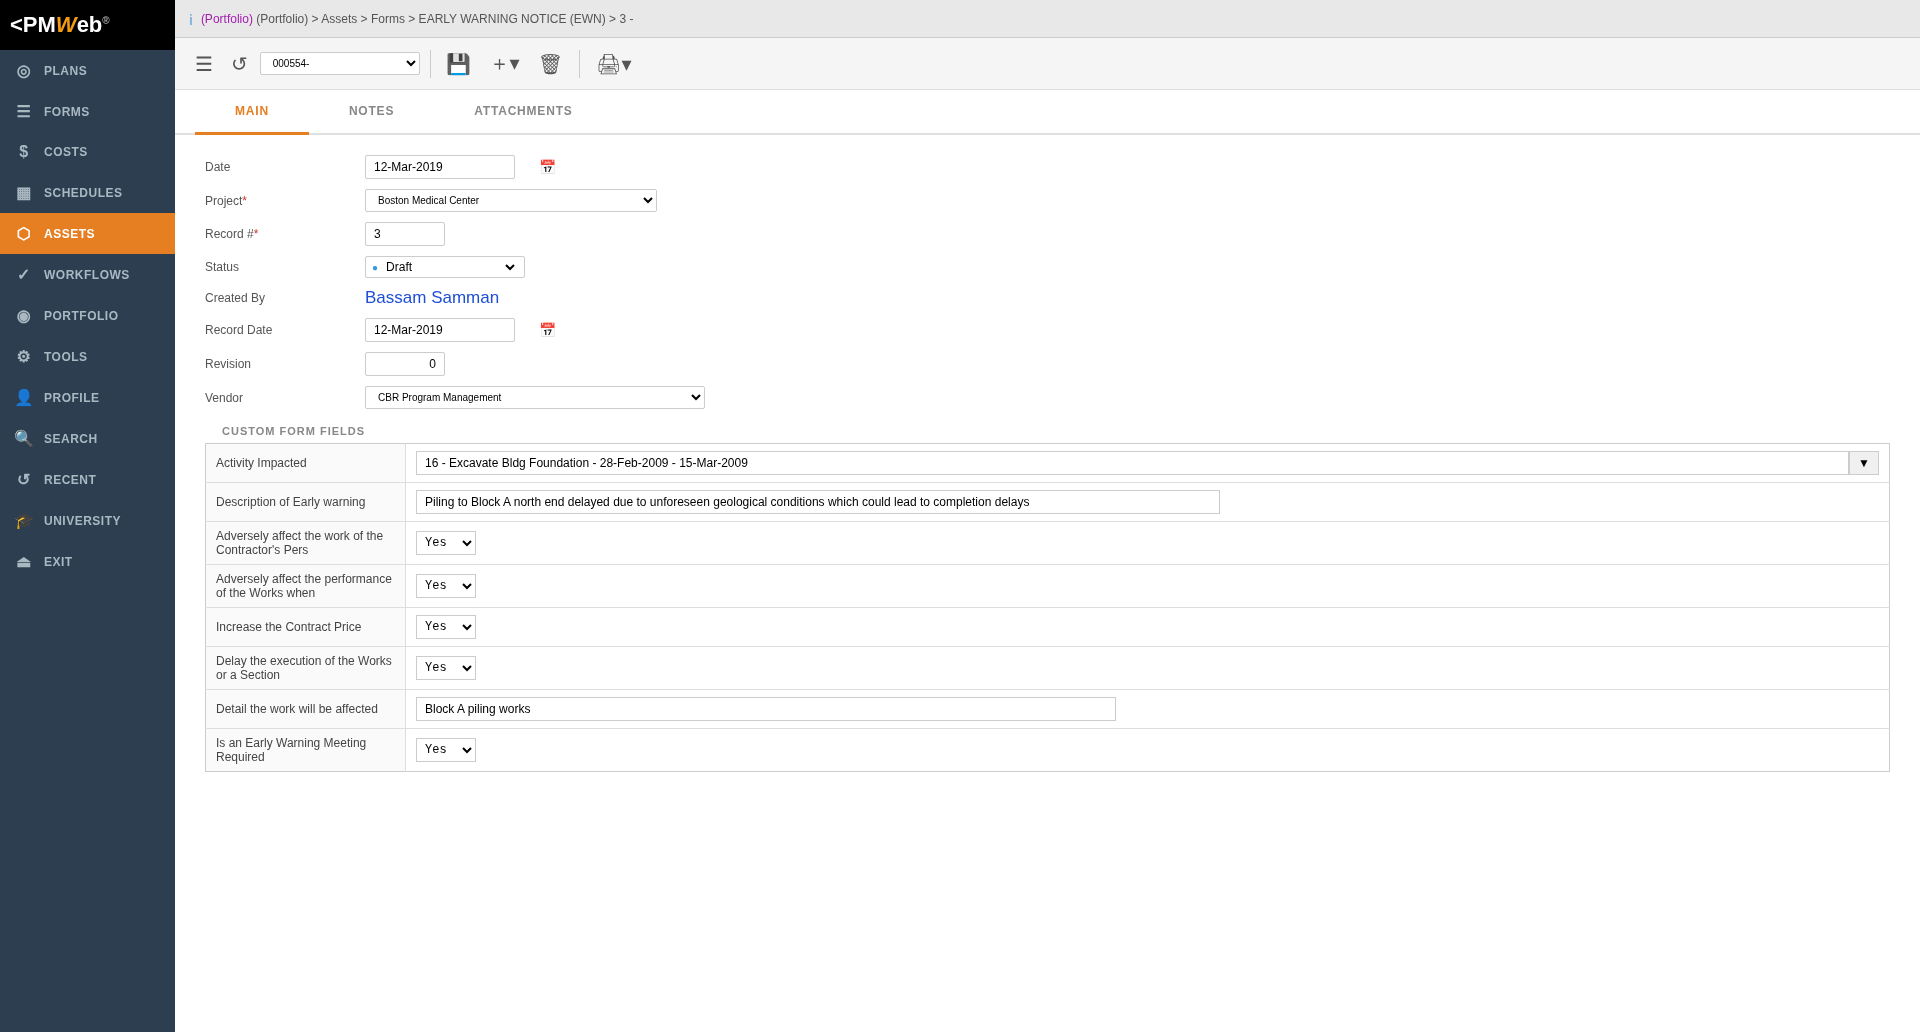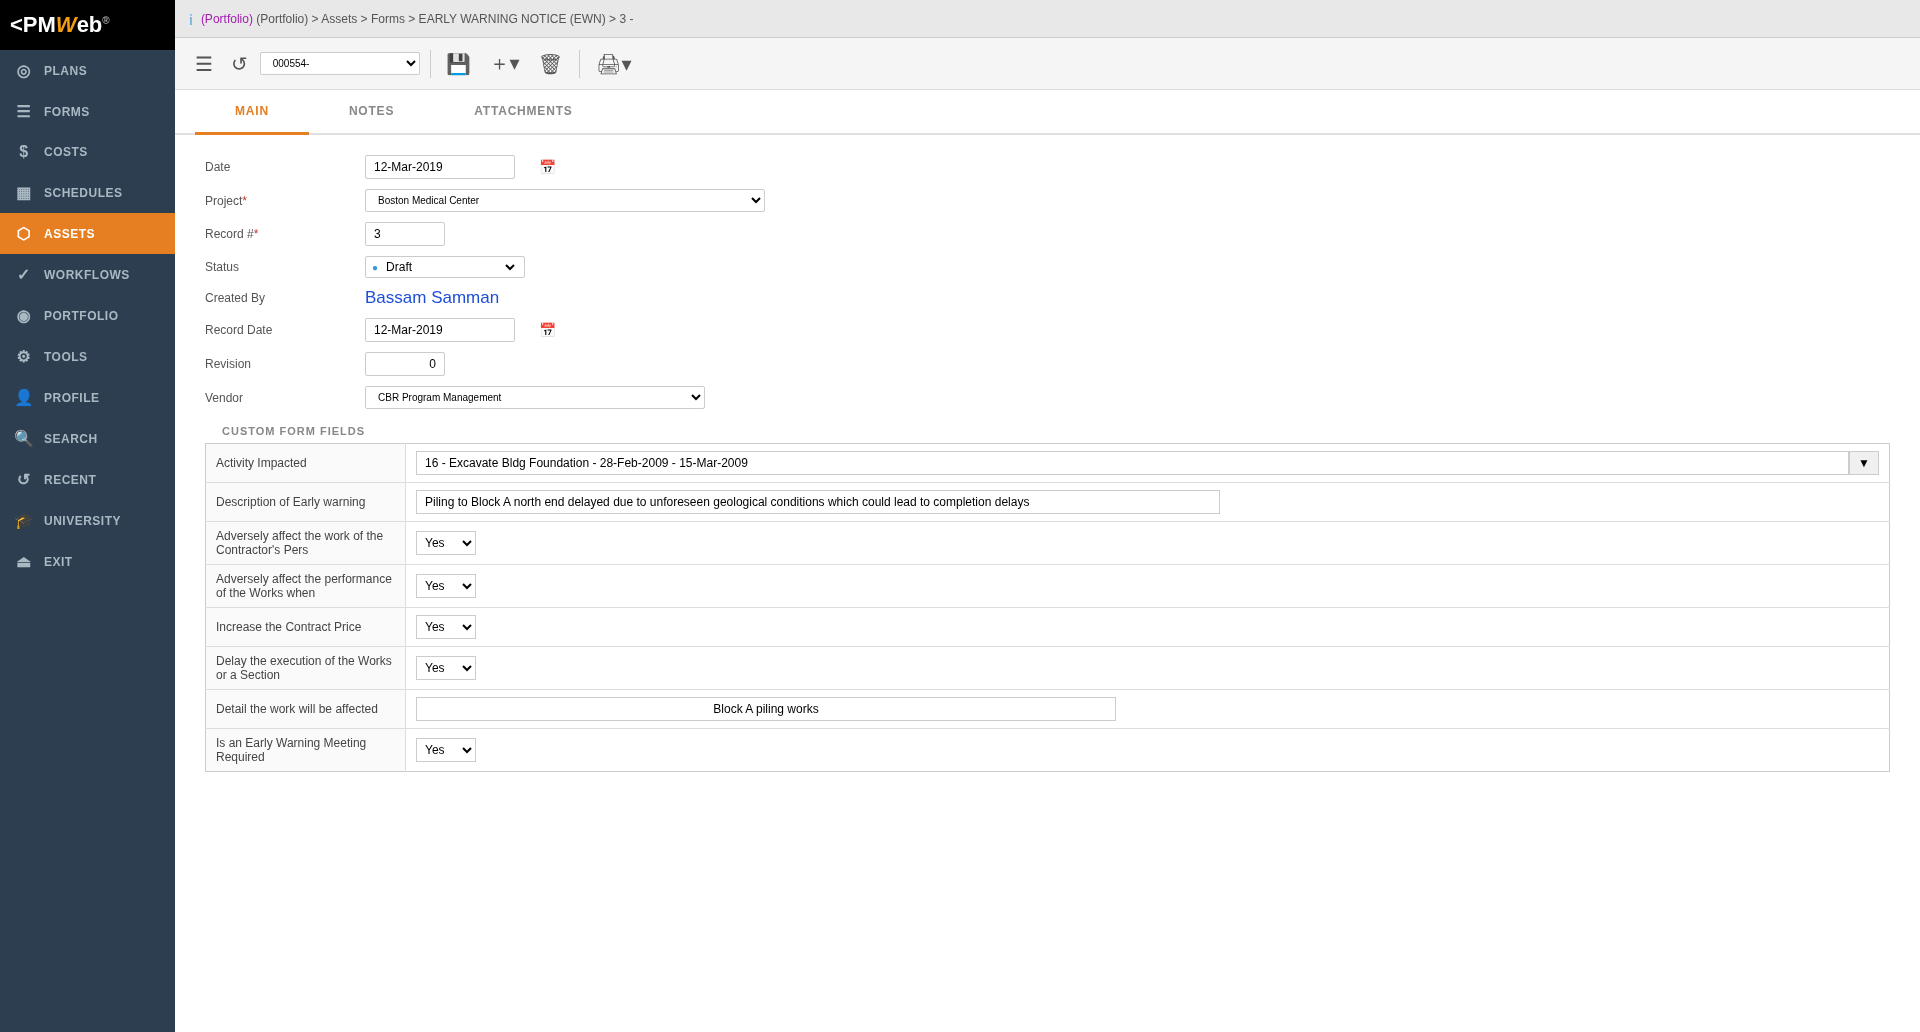--- a/index.html
+++ b/index.html
@@ -143,21 +143,21 @@
     .date-wrapper { display: flex; align-items: center; gap: 18px; }
 
     .form-select {
       border: 1px solid #ccc;
       padding: 4px 8px;
       font-size: 10px;
       background: white;
       border-radius: 2px;
       cursor: pointer;
     }
-    .project-select { width: 400px; }
+    .project-select { width: 292px; }
     .vendor-select { width: 340px; }
     .record-num { width: 80px; }
     .revision-input { width: 80px; text-align: right; }
 
     
     .section-header {
       font-size: 11px;
       color: #888;
       letter-spacing: 1px;
       font-weight: bold;
@@ -196,28 +196,28 @@
       padding: 4px 8px;
       font-size: 12px;
       background: white;
     }
     .yes-select {
       width: 60px;
       border: 1px solid #ccc;
       padding: 3px 4px;
       font-size: 12px;
       background: white;
+      font-family: Liberation Mono, monospace;
     }
     .cft-detail-input {
       width: 700px;
       border: 1px solid #ccc;
       padding: 4px 8px;
       font-size: 12px;
       background: white;
-      text-align: center;
     }
     .activity-row {
       display: flex;
       align-items: center;
       width: 100%;
     }
     .activity-input {
       flex: 1;
       border: 1px solid #ccc;
       padding: 4px 8px;

